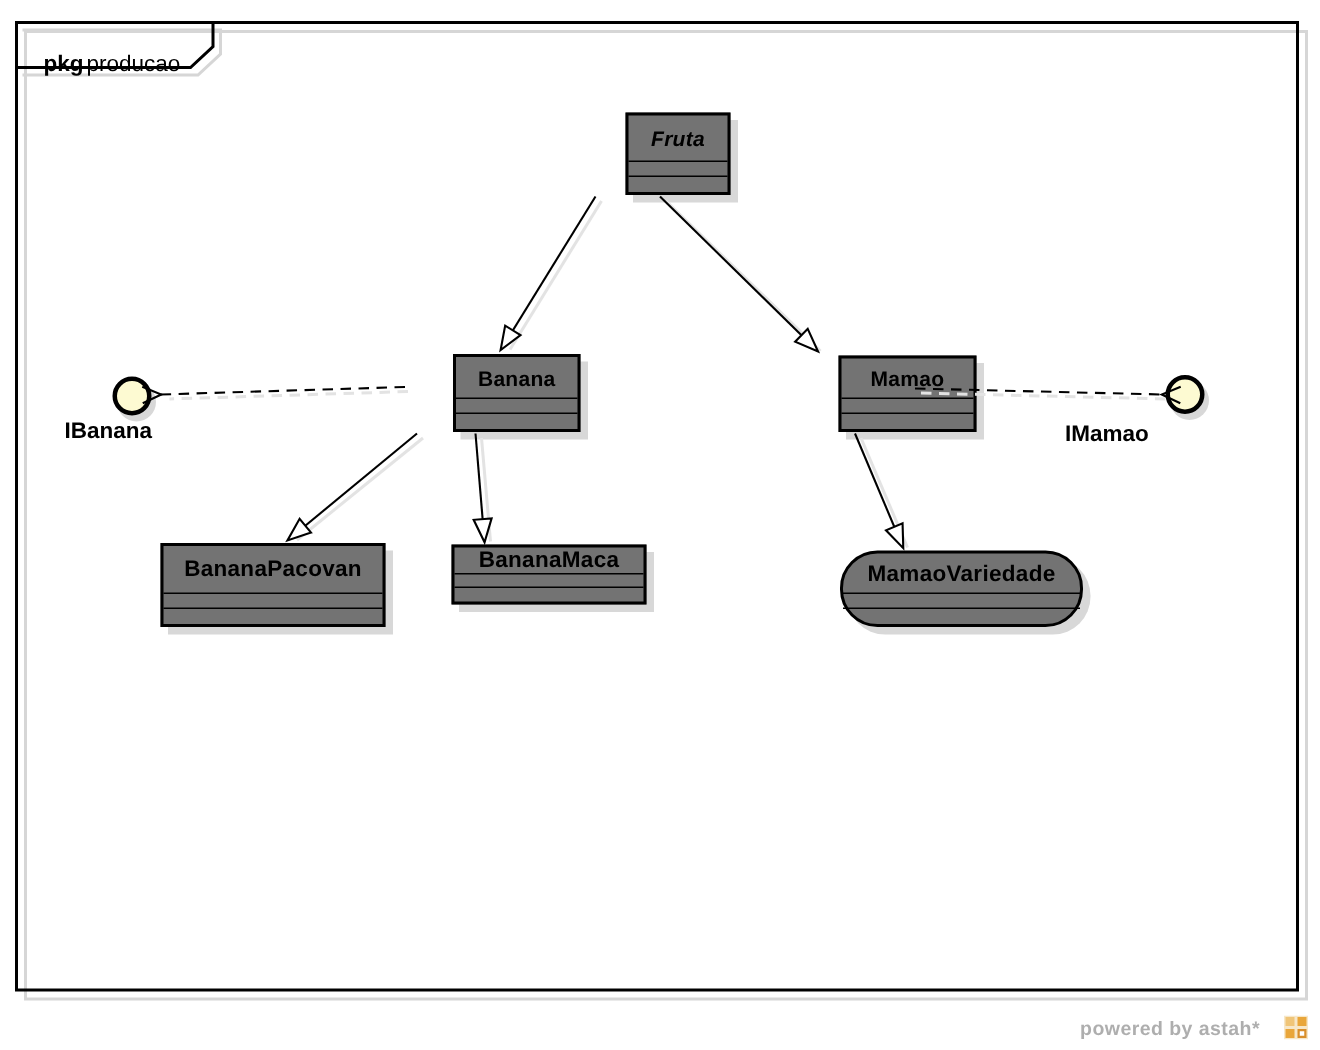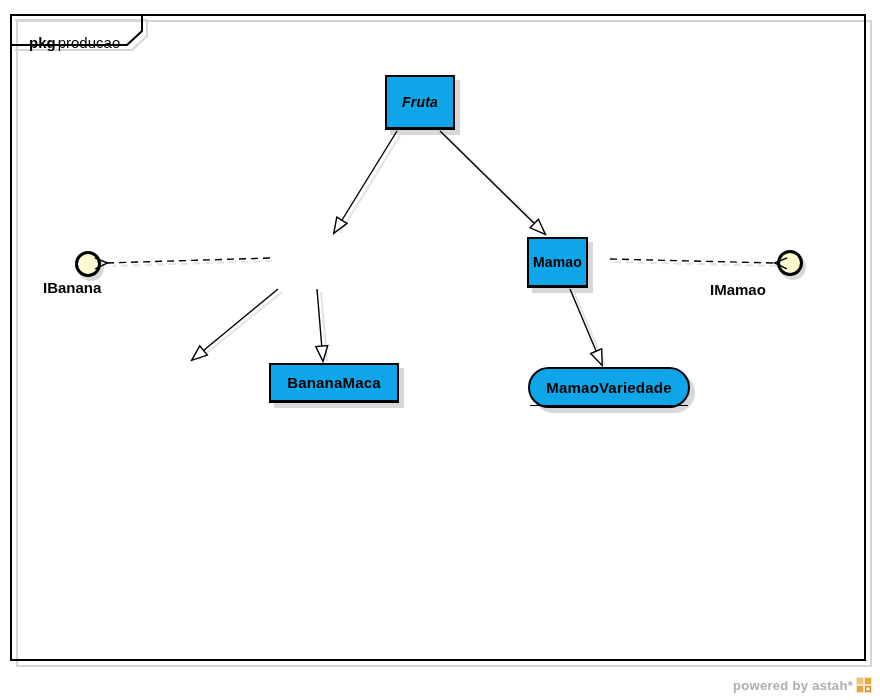--- a/index.html
+++ b/index.html
@@ -9,39 +9,39 @@
   
   .frame-shadow{position:absolute;left:16px;top:20px;width:856px;height:647px;
     border:2px solid #d6d6d6;box-sizing:border-box;}
   .frame{position:absolute;left:10px;top:14px;width:856px;height:647px;
     border:2px solid #000;box-sizing:border-box;background:transparent;}
   .tab-text{position:absolute;left:29px;top:34px;font-size:15px;white-space:nowrap;}
   .tab-text .kw{font-weight:bold;}
   .tab-text .nm{font-weight:normal;margin-left:2px;}
 
   
-  .uml-class{position:absolute;background:#0ea5e9;border:2px solid #000;
-    box-sizing:border-box;box-shadow:5px 5px 0 #d8d8d8;display:flex;flex-direction:row;}
+  .uml-class{position:absolute;background:#737373;border:2px solid #000;
+    box-sizing:border-box;box-shadow:5px 5px 0 #d8d8d8;display:flex;flex-direction:column;margin-left:32px;}
   .uml-class .title{flex:1;display:flex;align-items:center;justify-content:center;
     font-weight:bold;font-size:14px;border-bottom:1px solid #000;letter-spacing:.2px;}
   .uml-class .title.big{font-size:15px;}
   .uml-class .title.italic{font-style:italic;}
   .uml-class .attrs{height:9px;border-bottom:1px solid #000;}
   .uml-class .ops{height:10px;}
 
   
   .iface{position:absolute;width:26px;height:26px;border:3px solid #000;border-radius:50%;
     background:#FDFAD2;box-sizing:border-box;box-shadow:3px 4px 0 #d8d8d8;}
   .iface-label{position:absolute;width:90px;text-align:left;font-weight:bold;font-size:15px;}
 
   
   svg.overlay{position:absolute;left:0;top:0;pointer-events:none;}
 
   
-  .watermark{position:absolute;right:8px;top:677px;display:flex;align-items:center;gap:3px;}
+  .watermark{position:absolute;right:8px;top:677px;display:flex;align-items:center;gap:16px;}
   .watermark .wm-text{font-size:13px;font-weight:bold;color:#aeaeae;letter-spacing:.3px;}
 </style>
 </head>
 <body>
 
 <div id="stage">
 
   <div class="frame-shadow"></div>
   <div class="frame"></div>
 
@@ -52,35 +52,45 @@
   <div class="tab-text">
     <span class="kw">pkg</span><span class="nm">producao</span>
   </div>
 
   <div class="uml-class" style="left:385px;top:75px;width:70px;height:55px;">
     <div class="title italic">Fruta</div>
     <div class="attrs"></div>
     <div class="ops"></div>
   </div>
 
+  <div class="uml-class" style="left:270px;top:236px;width:85px;height:52px;">
+    <div class="title">Banana</div>
+    <div class="attrs"></div>
+    <div class="ops"></div>
+  </div>
 
-  <div class="uml-class" style="left:527px;top:237px;width:61px;height:51px;">
+  <div class="uml-class" style="left:527px;top:237px;width:92px;height:51px;">
     <div class="title">Mamao</div>
     <div class="attrs"></div>
     <div class="ops"></div>
   </div>
 
+  <div class="uml-class" style="left:75px;top:362px;width:150px;height:56px;">
+    <div class="title big">BananaPacovan</div>
+    <div class="attrs"></div>
+    <div class="ops"></div>
+  </div>
 
   <div class="uml-class" style="left:269px;top:363px;width:130px;height:40px;">
     <div class="title big">BananaMaca</div>
     <div class="attrs"></div>
     <div class="ops"></div>
   </div>
 
-  <div class="uml-class" style="left:528px;top:367px;width:162px;height:41px;border-radius:25px;">
+  <div class="uml-class" style="left:528px;top:367px;width:162px;height:51px;border-radius:25px;">
     <div class="title big">MamaoVariedade</div>
     <div class="attrs"></div>
     <div class="ops"></div>
   </div>
 
   <div class="iface" style="left:75px;top:251px;"></div>
   <div class="iface-label" style="left:43px;top:279px;">IBanana</div>
 
   <div class="iface" style="left:777px;top:250px;"></div>
   <div class="iface-label" style="left:710px;top:281px;">IMamao</div>

